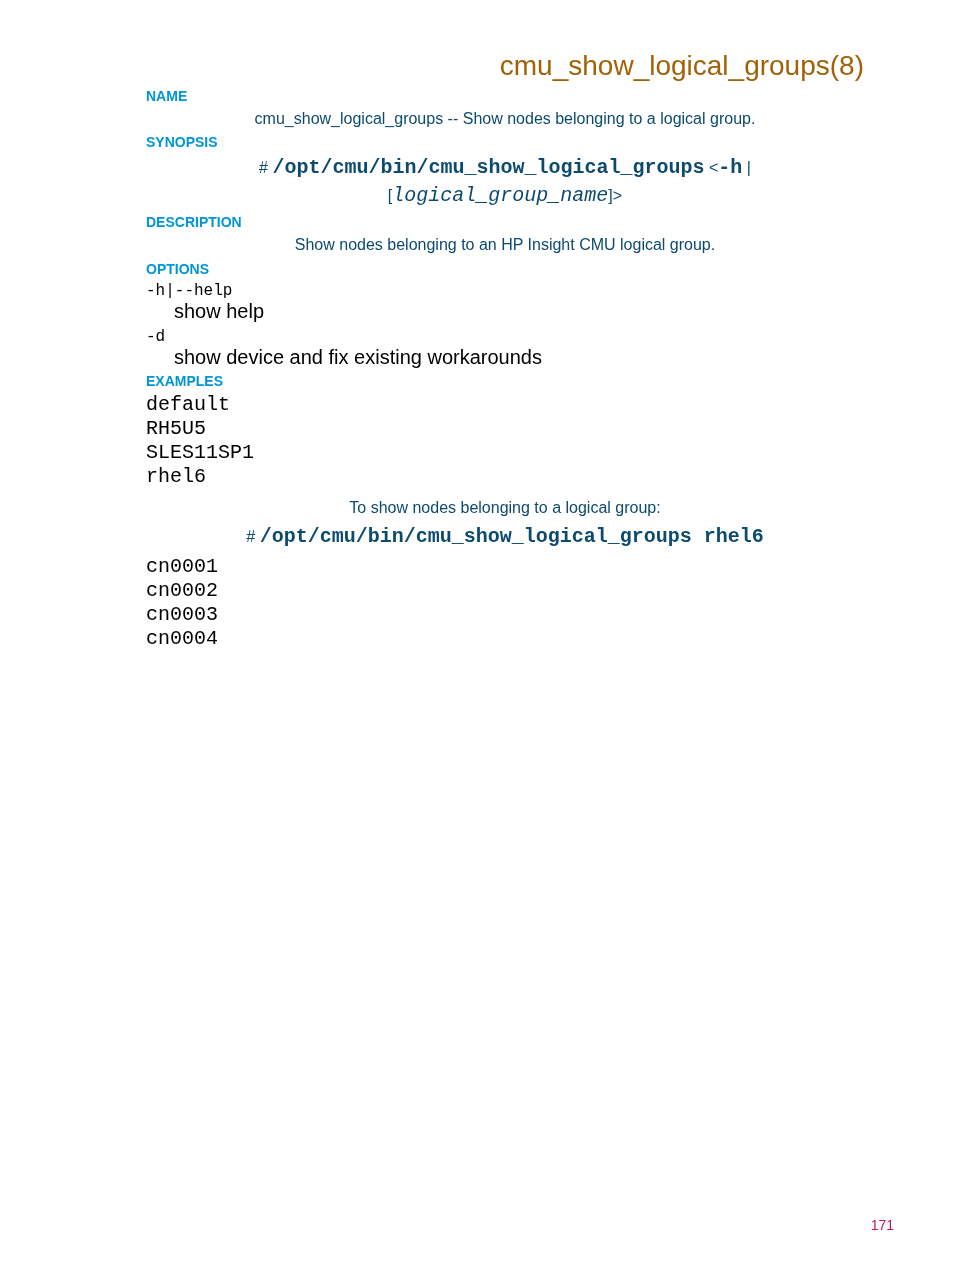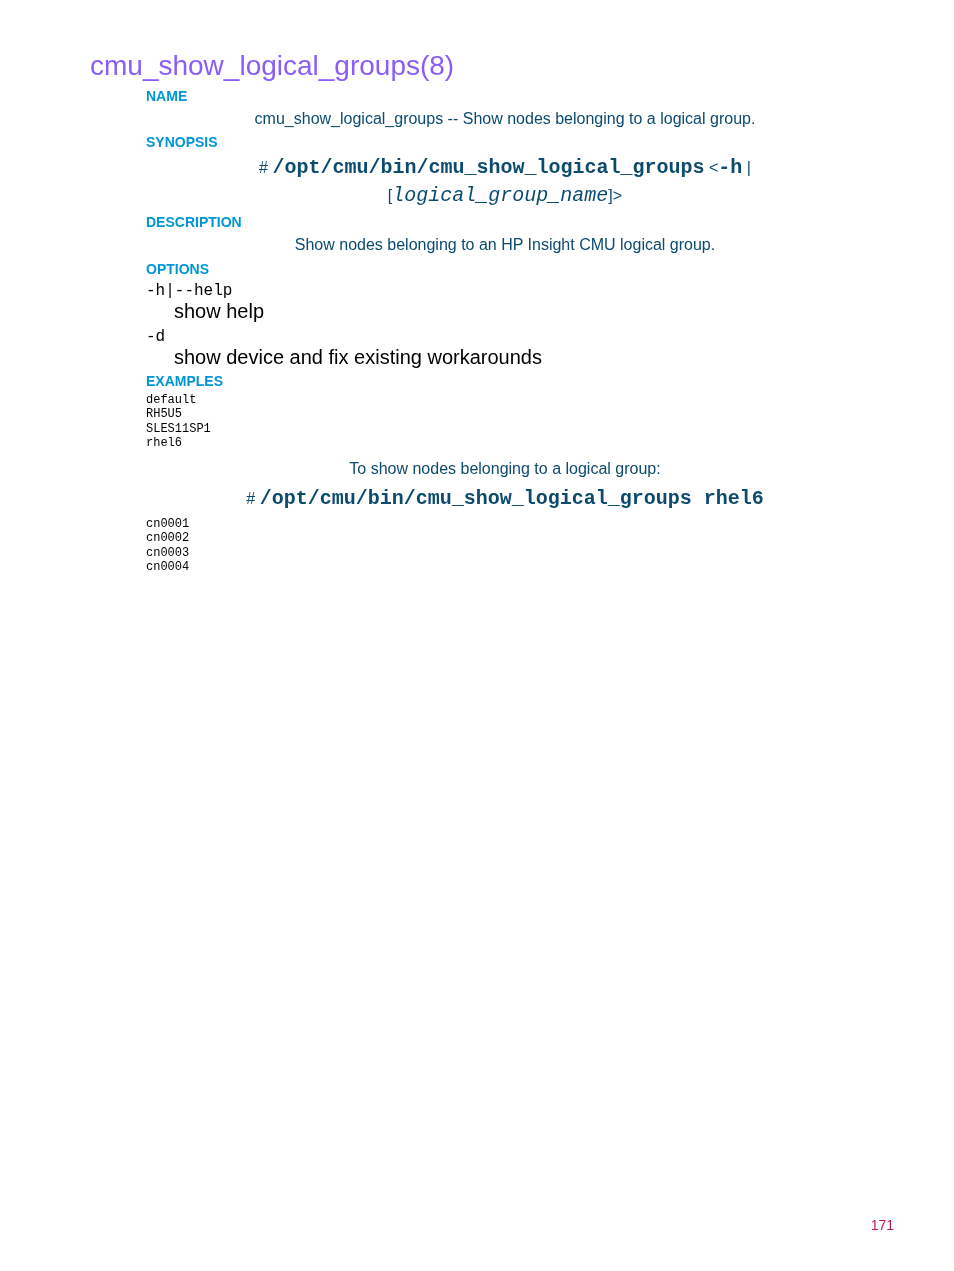--- a/index.html
+++ b/index.html
@@ -16,23 +16,24 @@
   .page {
     padding: 50px 90px 30px 90px;
   }
   .indent {
     margin-left: 56px;
   }
   h1.title {
     font-family: Arial, Helvetica, sans-serif;
     font-weight: 300;
     font-size: 28px;
-    color: #8b5cf6;
+    color: #a16207;
     margin: 0 0 6px 0;
     letter-spacing: 0px;
+    text-align: right;
   }
   h2.section {
     font-family: Arial, Helvetica, sans-serif;
     font-weight: bold;
     font-size: 14px;
     color: #0096d6;
     margin: 4px 0 4px 0;
     letter-spacing: 0px;
   }
   p.body {
@@ -60,21 +61,21 @@
     font-family: "Courier New", Courier, monospace;
     font-size: 16px;
   }
   .optdesc {
     font-family: Arial, Helvetica, sans-serif;
     font-size: 20px;
     margin-left: 28px;
   }
   pre.out {
     font-family: "Courier New", Courier, monospace;
-    font-size: 12px;
+    font-size: 20px;
     margin: 4px 0 8px 0;
     line-height: 1.2;
   }
   .pageno {
     position: absolute;
     bottom: 38px;
     right: 60px;
     font-family: Arial, Helvetica, sans-serif;
     font-size: 14px;
     color: #be185d;

